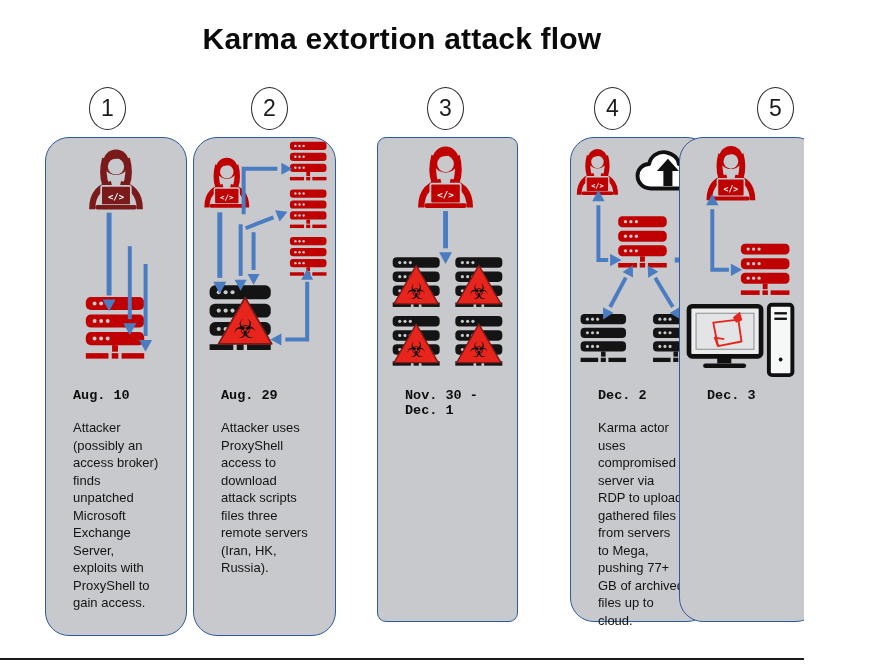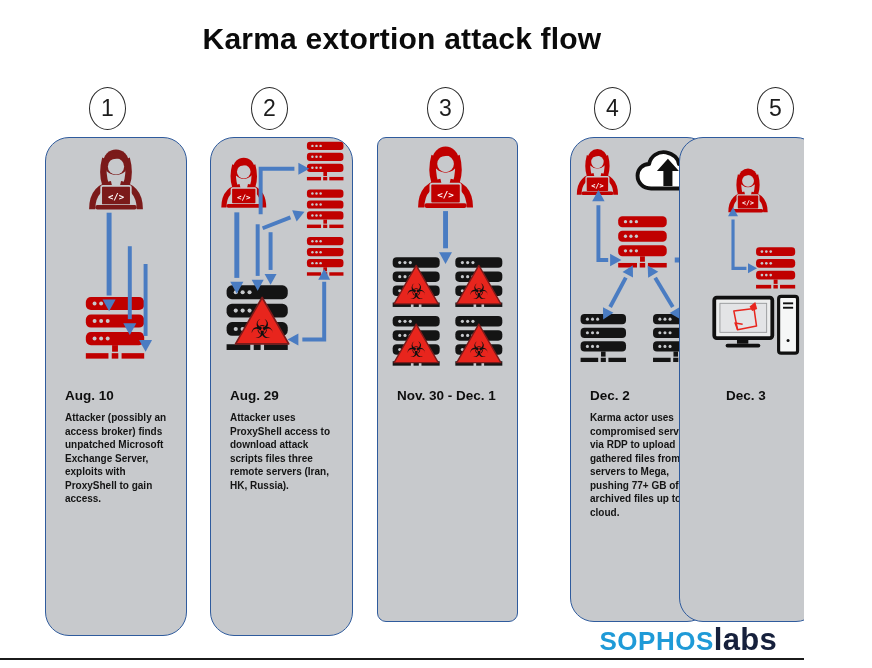--- a/index.html
+++ b/index.html
@@ -8,22 +8,22 @@
   .page-title{position:absolute;top:22px;left:0;width:100%;text-align:center;
               font-size:30px;font-weight:700;color:#0b0b0b;letter-spacing:.2px;}
   .num-circle{position:absolute;top:87px;width:35px;height:41px;border:1.6px solid #2a2a2a;
               border-radius:50%;display:flex;align-items:center;justify-content:center;
               font-size:23px;color:#1c1c1c;background:#fff;}
   .panel{position:absolute;top:137px;background:var(--c-panel-fill,#c7c9cc);
          border:1.8px solid var(--c-panel-border,#2f5b9d);border-radius:24px;
          box-sizing:border-box;display:flex;flex-direction:column;}
   .panel-art{width:100%;height:248px;flex:0 0 auto;display:block;}
   .panel-text{padding:2px 10px 0 11px;}
-  .step-date{font-size:13.5px;font-weight:700;color:#0e0e0e;margin:0 0 3px 8px;}
-  .step-desc{font-size:10px;line-height:1.35;color:#141414;margin:8px;font-weight:bold;}
+  .step-date{font-size:13.5px;font-weight:700;color:#0e0e0e;margin:0 0 3px 16px;font-family:Liberation Mono, monospace;}
+  .step-desc{font-size:13px;line-height:1.35;color:#141414;margin:16px;}
   
   .fill-red{fill:var(--c-bright-red,#c00000);}
   .fill-darkred{fill:var(--c-dark-red,#7b1a1a);}
   .fill-black{fill:var(--c-icon-black,#141414);}
   .fill-bg{fill:var(--c-panel-fill,#c7c9cc);}
   .fill-arrow{fill:var(--c-arrow-blue,#4a7cc2);}
   .arrow-line{stroke:var(--c-arrow-blue,#4a7cc2);stroke-width:4;fill:none;}
   .arrow-line.thick{stroke-width:5;}
   .laptop-screen{stroke:var(--c-panel-fill,#c7c9cc);stroke-width:2.5;}
   .code-glyph{font-family:"DejaVu Sans Mono",monospace;font-size:13px;font-weight:700;fill:#ffffff;}
@@ -122,21 +122,21 @@
       <use href="#g-ah" class="fill-arrow" transform="translate(85,186) rotate(90) scale(1.2)"></use>
       <line x1="101" y1="126" x2="101" y2="199" class="arrow-line"></line>
       <use href="#g-ah" class="fill-arrow" transform="translate(101,203) rotate(90) scale(1.2)"></use>
     </svg>
     <div class="panel-text">
       <p class="step-date">Aug. 10</p>
       <p class="step-desc">Attacker (possibly an access broker) finds unpatched Microsoft Exchange Server, exploits with ProxyShell to gain access.</p>
     </div>
   </div>
 
-  <div class="panel" style="left:210px;width:143px;height:499px;">
+  <div class="panel" style="left:193px;width:143px;height:499px;">
     <svg class="panel-art" viewBox="0 0 142 248">
       <use href="#g-attacker" class="fill-red" transform="translate(4,14) scale(0.58)"></use>
       <use href="#g-server" class="fill-red" transform="translate(92,2) scale(0.46)"></use>
       <use href="#g-server" class="fill-red" transform="translate(92,50) scale(0.46)"></use>
       <use href="#g-server" class="fill-red" transform="translate(92,98) scale(0.46)"></use>
       <use href="#g-server" class="fill-black" transform="translate(8,146) scale(0.77)"></use>
       <use href="#g-hazard" transform="translate(23,158) scale(0.57)"></use>
       <line x1="26" y1="74" x2="26" y2="140" class="arrow-line thick"></line>
       <use href="#g-ah" class="fill-arrow" transform="translate(26,144) rotate(90) scale(1.2)"></use>
       <line x1="47" y1="86" x2="47" y2="138" class="arrow-line"></line>
@@ -194,33 +194,29 @@
       <line x1="86" y1="140" x2="104" y2="170" class="arrow-line"></line>
       <use href="#g-ah" class="fill-arrow" transform="translate(106,173) rotate(59) scale(1.1)"></use>
       <use href="#g-ah" class="fill-arrow" transform="translate(84,137) rotate(-121) scale(1.1)"></use>
     </svg>
     <div class="panel-text">
       <p class="step-date">Dec. 2</p>
       <p class="step-desc">Karma actor uses compromised server via RDP to upload gathered files from servers to Mega, pushing 77+ GB of archived files up to cloud.</p>
     </div>
   </div>
 
-  <div class="panel" style="left:679px;width:141px;height:485px;padding-left:27px;">
+  <div class="panel" style="left:679px;width:141px;height:485px;">
     <svg class="panel-art" viewBox="0 0 142 248">
       <use href="#g-attacker" class="fill-red" transform="translate(20,0) scale(0.64)"></use>
       <use href="#g-server" class="fill-red" transform="translate(56,104) scale(0.62)"></use>
       <polyline points="33,70 33,132 50,132" class="arrow-line"></polyline>
       <use href="#g-ah" class="fill-arrow" transform="translate(33,66) rotate(-90) scale(1.15)"></use>
       <use href="#g-ah" class="fill-arrow" transform="translate(52,132) scale(1.15)"></use>
       <use href="#g-computer" transform="translate(6,166) scale(0.80)"></use>
     </svg>
     <div class="panel-text">
       <p class="step-date">Dec. 3</p>
     </div>
   </div>
 
-  <div class="logo">
-    <span class="logo-sophos">SOPHOS</span>
-      <span class="logo-labs">labs</span>
-  </div>
 
   <div class="bottom-rule"></div>
 </div>
 
 </body></html>

